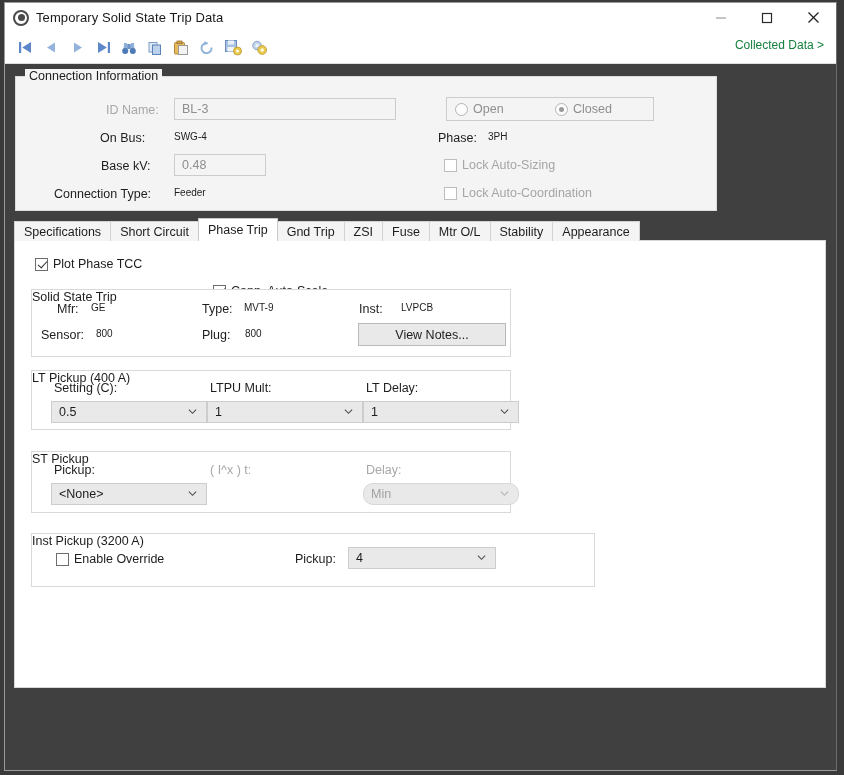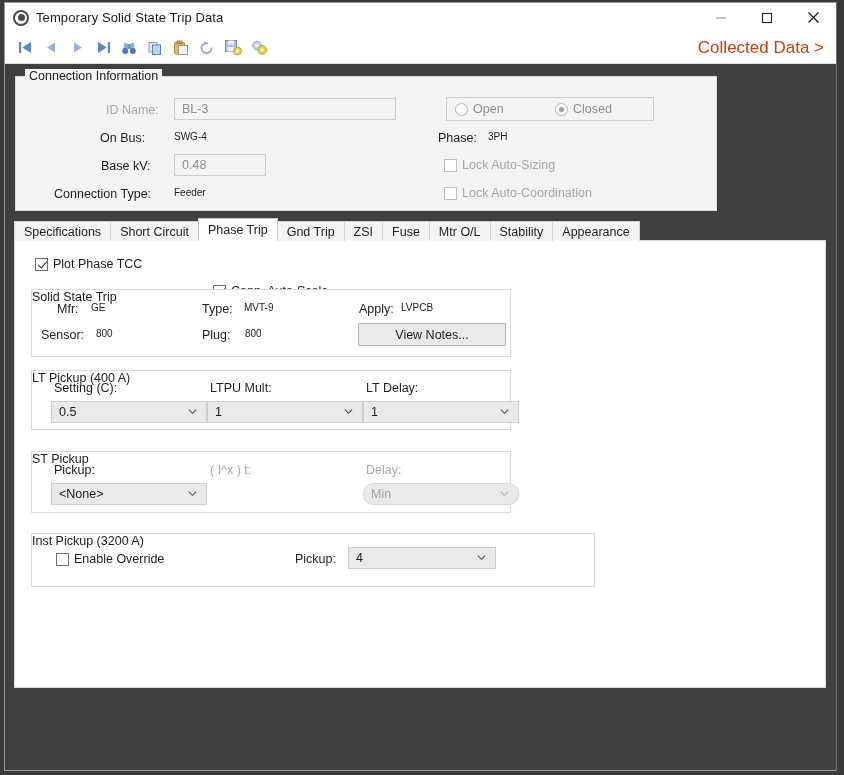--- a/index.html
+++ b/index.html
@@ -97,22 +97,22 @@
     margin-right: 4px;
     display: flex;
     align-items: center;
     justify-content: center;
     cursor: default;
   }
   .collected-link {
     position: absolute;
     right: 12px;
     top: 6px;
-    color: #c2410c;
-    font-size: 17px;
+    color: #15803d;
+    font-size: 12px;
     cursor: default;
     white-space: nowrap;
   }
 
   
   .dlg-body {
     flex: 1;
     background: #404040;
     position: relative;
     padding: 0;
@@ -518,21 +518,21 @@
 
       <div class="igroup" style="left:16px; top:48px; width:480px; height:68px;">
         <div class="group-title">Solid State Trip</div>
 
         <div class="lbl" style="left:25px; top:12px;">Mfr:</div>
         <div class="val" style="left:59px; top:12px;">GE</div>
 
         <div class="lbl" style="left:170px; top:12px;">Type:</div>
         <div class="val" style="left:212px; top:12px;">MVT-9</div>
 
-        <div class="lbl" style="left:327px; top:12px;">Apply:</div>
+        <div class="lbl" style="left:327px; top:12px;">Inst:</div>
         <div class="val" style="left:369px; top:12px;">LVPCB</div>
 
         <div class="lbl" style="left:9px; top:38px;">Sensor:</div>
         <div class="val" style="left:64px; top:38px;">800</div>
 
         <div class="lbl" style="left:170px; top:38px;">Plug:</div>
         <div class="val" style="left:213px; top:38px;">800</div>
 
         <div class="btn" style="left:326px; top:33px; width:148px; height:23px;">View Notes...</div>
       </div>

